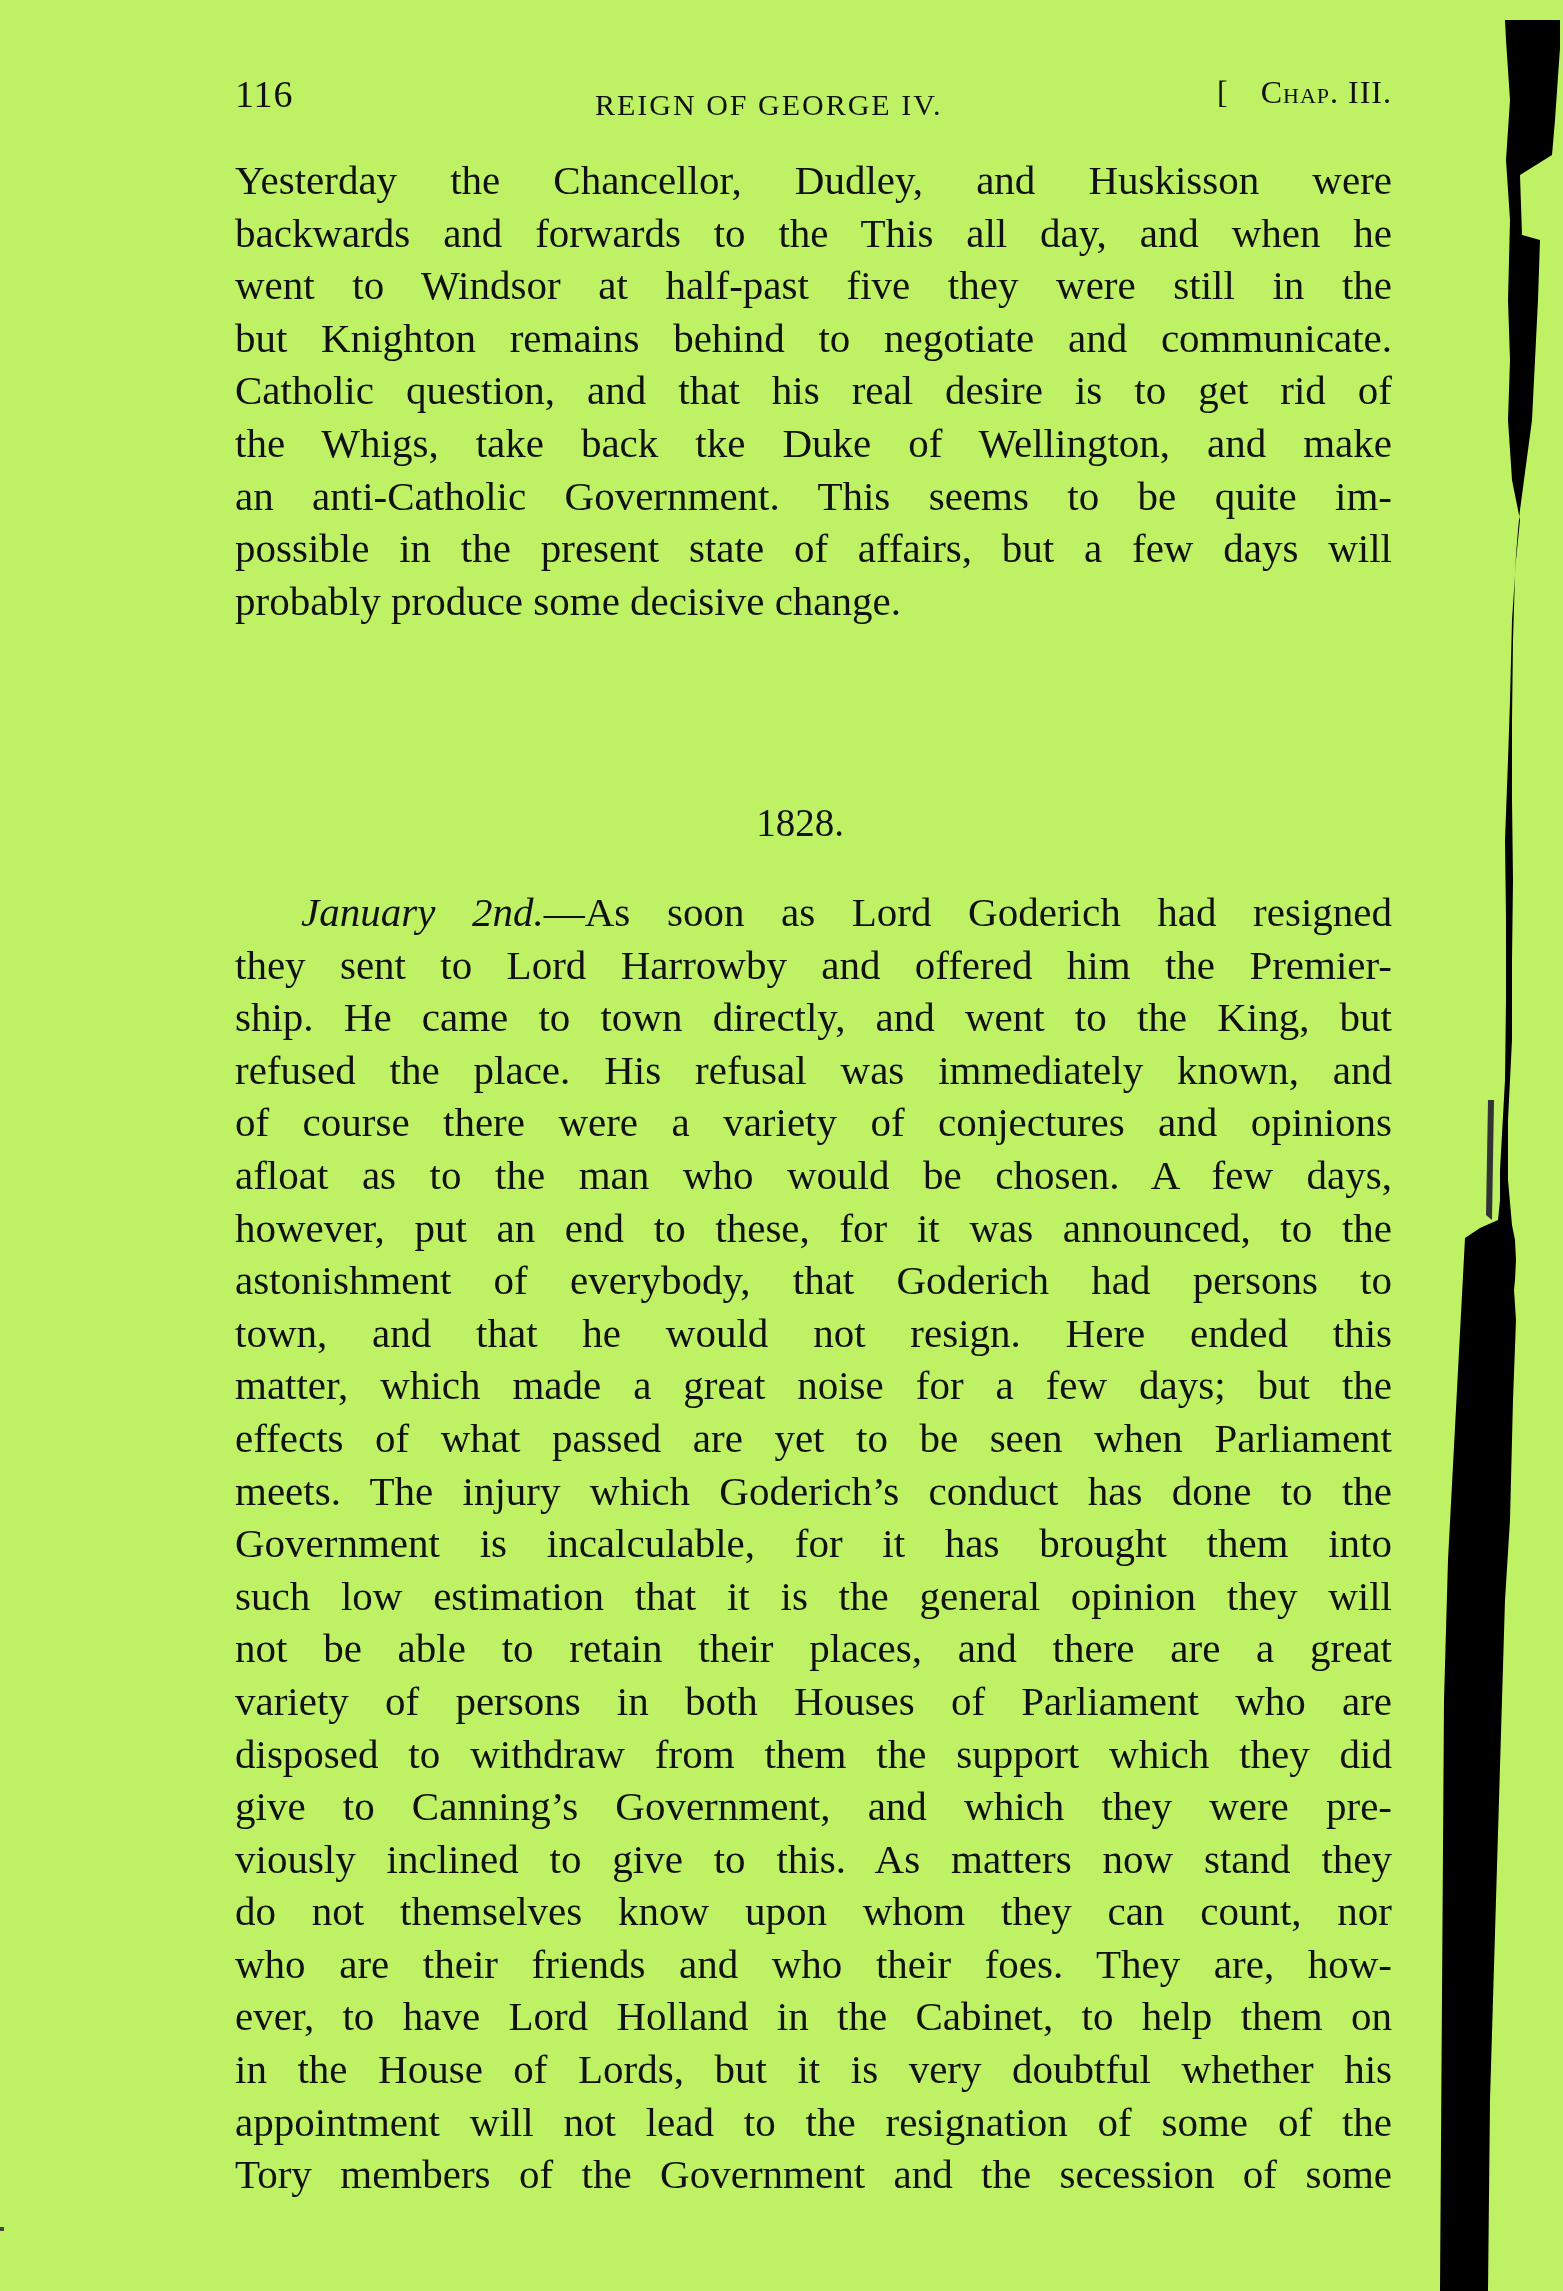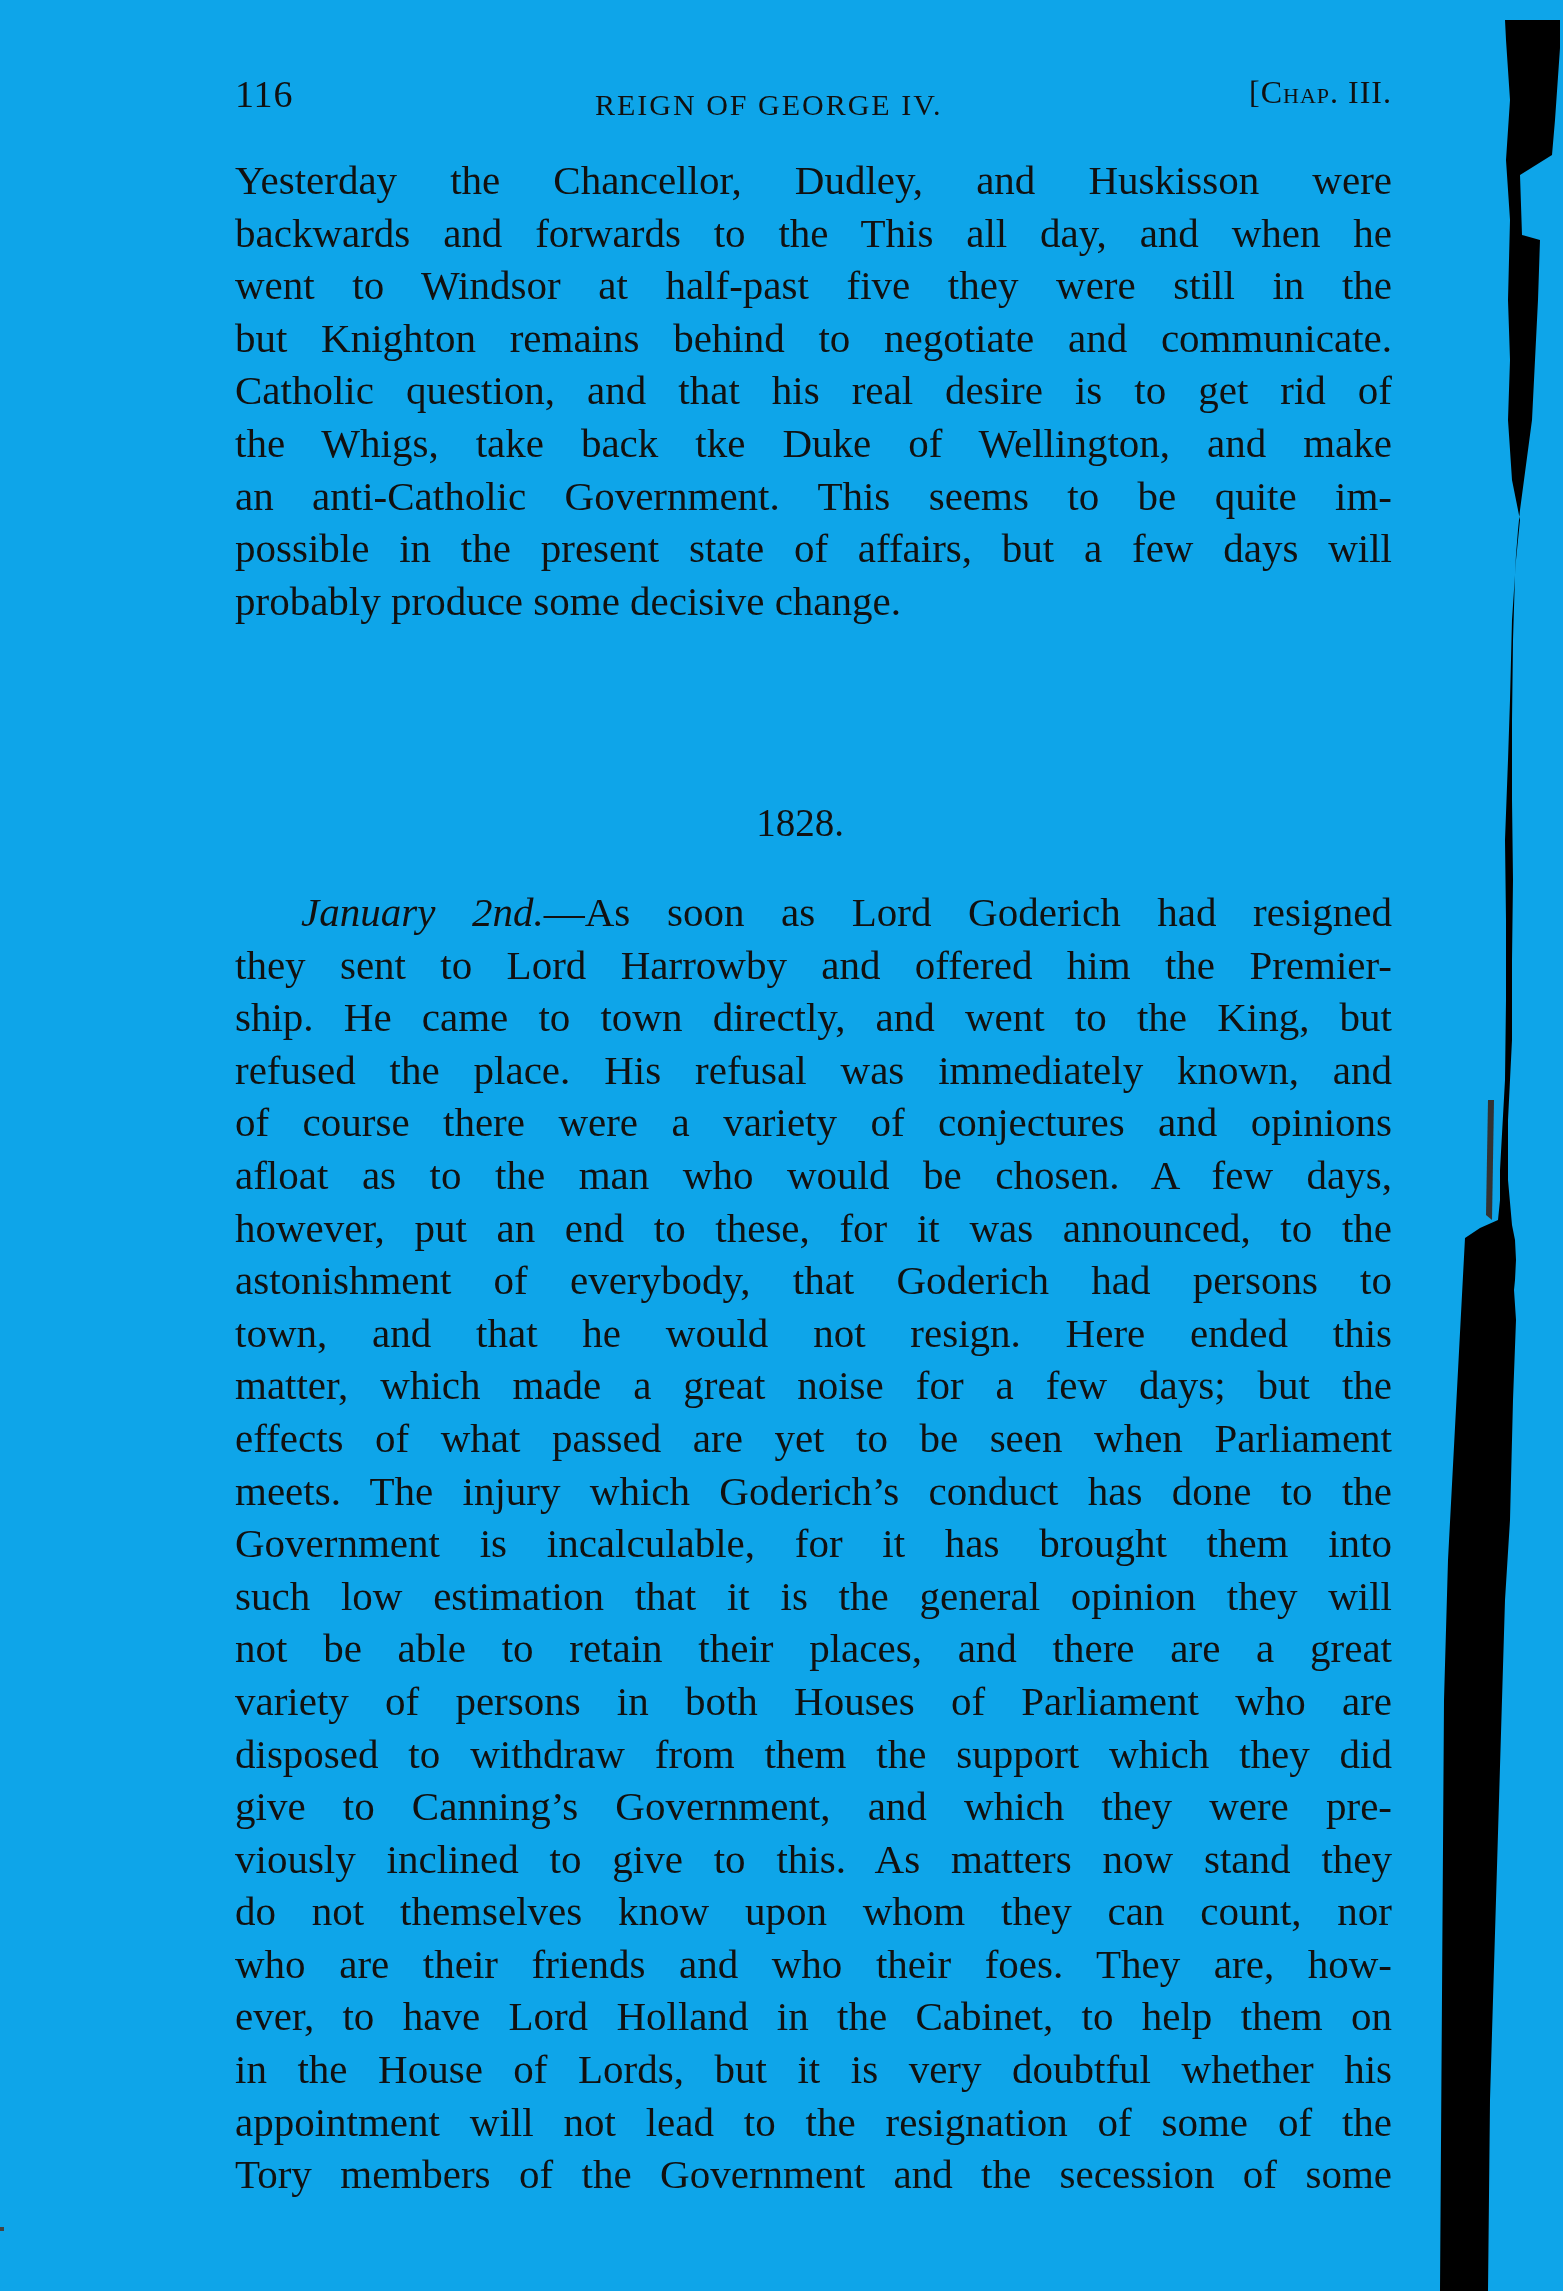--- a/index.html
+++ b/index.html
@@ -1,30 +1,30 @@
 <!DOCTYPE html>
 <html><head>
 <meta charset="utf-8">
 <style>
   html, body { margin: 0; padding: 0; background: #ffffff; }
   body { width: 1563px; height: 2291px; position: relative; overflow: hidden; }
   .page {
     position: absolute; left: 0; top: 0; width: 1563px; height: 2291px;
-    background: #0ea5e9; color: #111111;
+    background: #bef264; color: #111111;
     font-family: "DejaVu Serif", "Liberation Serif", serif;
   }
   .running-head {
     position: absolute; left: 235px; top: 72px; width: 1157px; height: 50px;
     font-family: "Liberation Serif", "DejaVu Serif", serif;
     font-size: 34px; letter-spacing: 1px;
   }
   .running-head .folio { position: absolute; left: 0; top: 0; font-size: 38px; }
   .running-head .title { position: absolute; left: 360px; top: 16px; letter-spacing: 2px; font-size: 30px; }
   .running-head .chapter { position: absolute; right: 0; top: 2px; font-size: 32px; }
-  .running-head .chapter .sc { font-variant: small-caps; }
+  .running-head .chapter .sc { font-variant: small-caps; margin-left: 32px; }
 
   .body-text {
     position: absolute; left: 235px; width: 1157px;
     font-family: "Liberation Serif", "DejaVu Serif", serif;
     font-size: 41px; line-height: 52.6px;
   }
   .line {
     display: block; white-space: nowrap; text-align: justify; text-align-last: justify;
     height: 52.6px; overflow: visible;
   }

